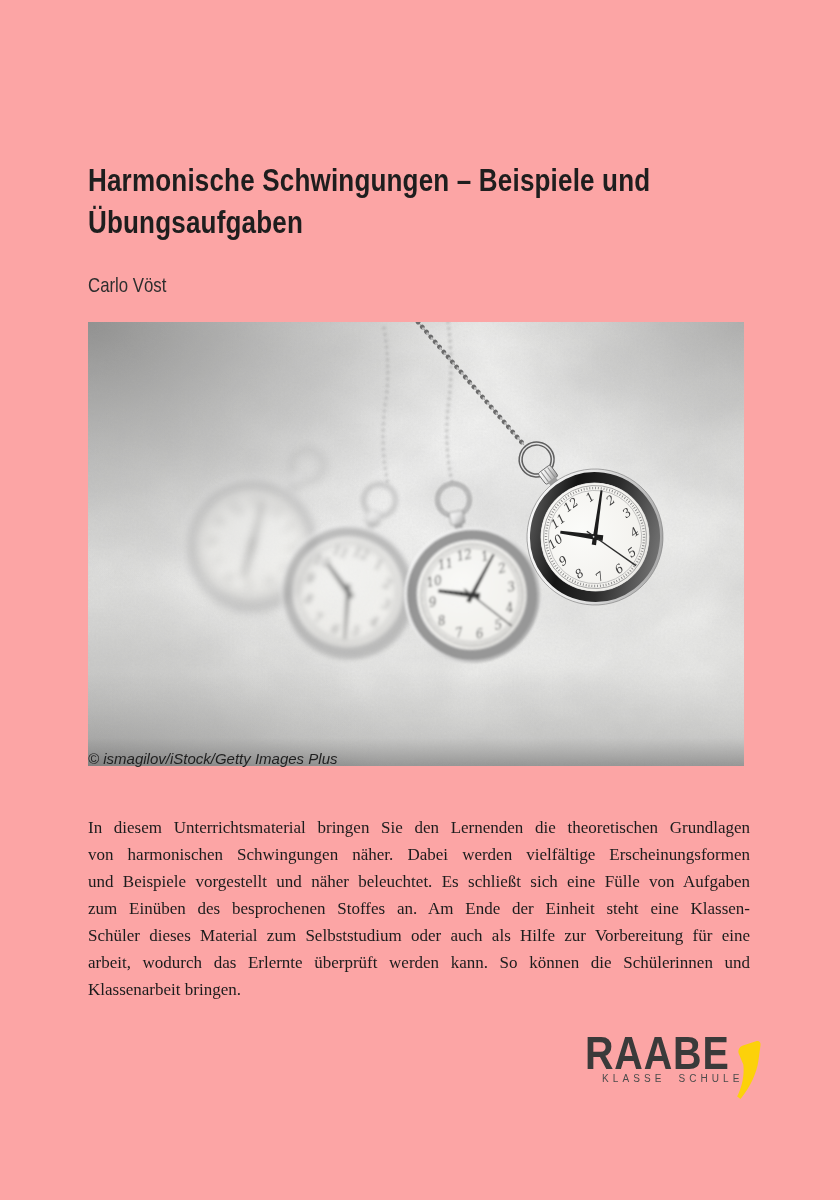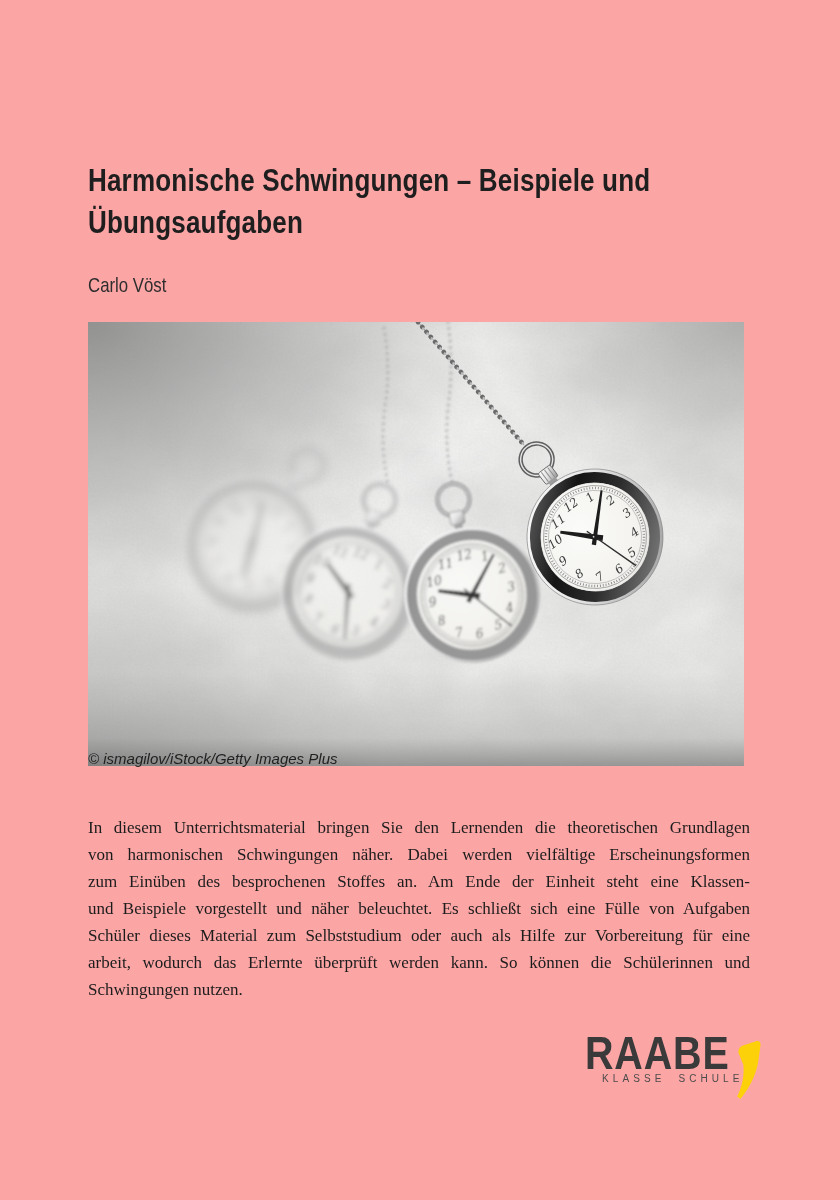--- a/index.html
+++ b/index.html
@@ -222,25 +222,25 @@
       <circle r="3.2" fill="#1d1d1d"></circle>
       <circle cx="-1" cy="-1" r="0.9" fill="#cfcfcf"></circle>
     </g>
   </svg>
 
   <div class="credit">© ismagilov/iStock/Getty Images Plus</div>
 
   <div class="para">
     <div class="line">In diesem Unterrichtsmaterial bringen Sie den Lernenden die theoretischen Grundlagen</div>
     <div class="line">von harmonischen Schwingungen näher. Dabei werden vielfältige Erscheinungsformen</div>
+    <div class="line">und Beispiele vorgestellt und näher beleuchtet. Es schließt sich eine Fülle von Aufgaben</div>
     <div class="line">zum Einüben des besprochenen Stoffes an. Am Ende der Einheit steht eine Klassen-</div>
-    <div class="line">und Beispiele vorgestellt und näher beleuchtet. Es schließt sich eine Fülle von Aufgaben</div>
     <div class="line">Schüler dieses Material zum Selbststudium oder auch als Hilfe zur Vorbereitung für eine</div>
     <div class="line">arbeit, wodurch das Erlernte überprüft werden kann. So können die Schülerinnen und</div>
-    <div class="line last">Schwingungen nutzen.</div>
+    <div class="line last">Klassenarbeit bringen.</div>
   </div>
 
   <div class="logo">
     <div class="brand-row">
       <span class="brand">RAABE</span>
       <svg class="comma-svg" width="24" height="62" viewBox="0 0 24 62" xmlns="http://www.w3.org/2000/svg">
         <path d="M1.5 13 C1 9 3 6.5 6 5.5 L19 1.2 C22 0.2 24 2.2 23.5 5.2 L21.5 20 C19.5 34 13.5 46 3.5 59 L0.2 56.5 C5.5 45.5 7.5 34.5 6.3 24.5 Z" fill="#FCD10A"></path>
       </svg>
     </div>
     <div class="tagline">KLASSE SCHULE</div>

